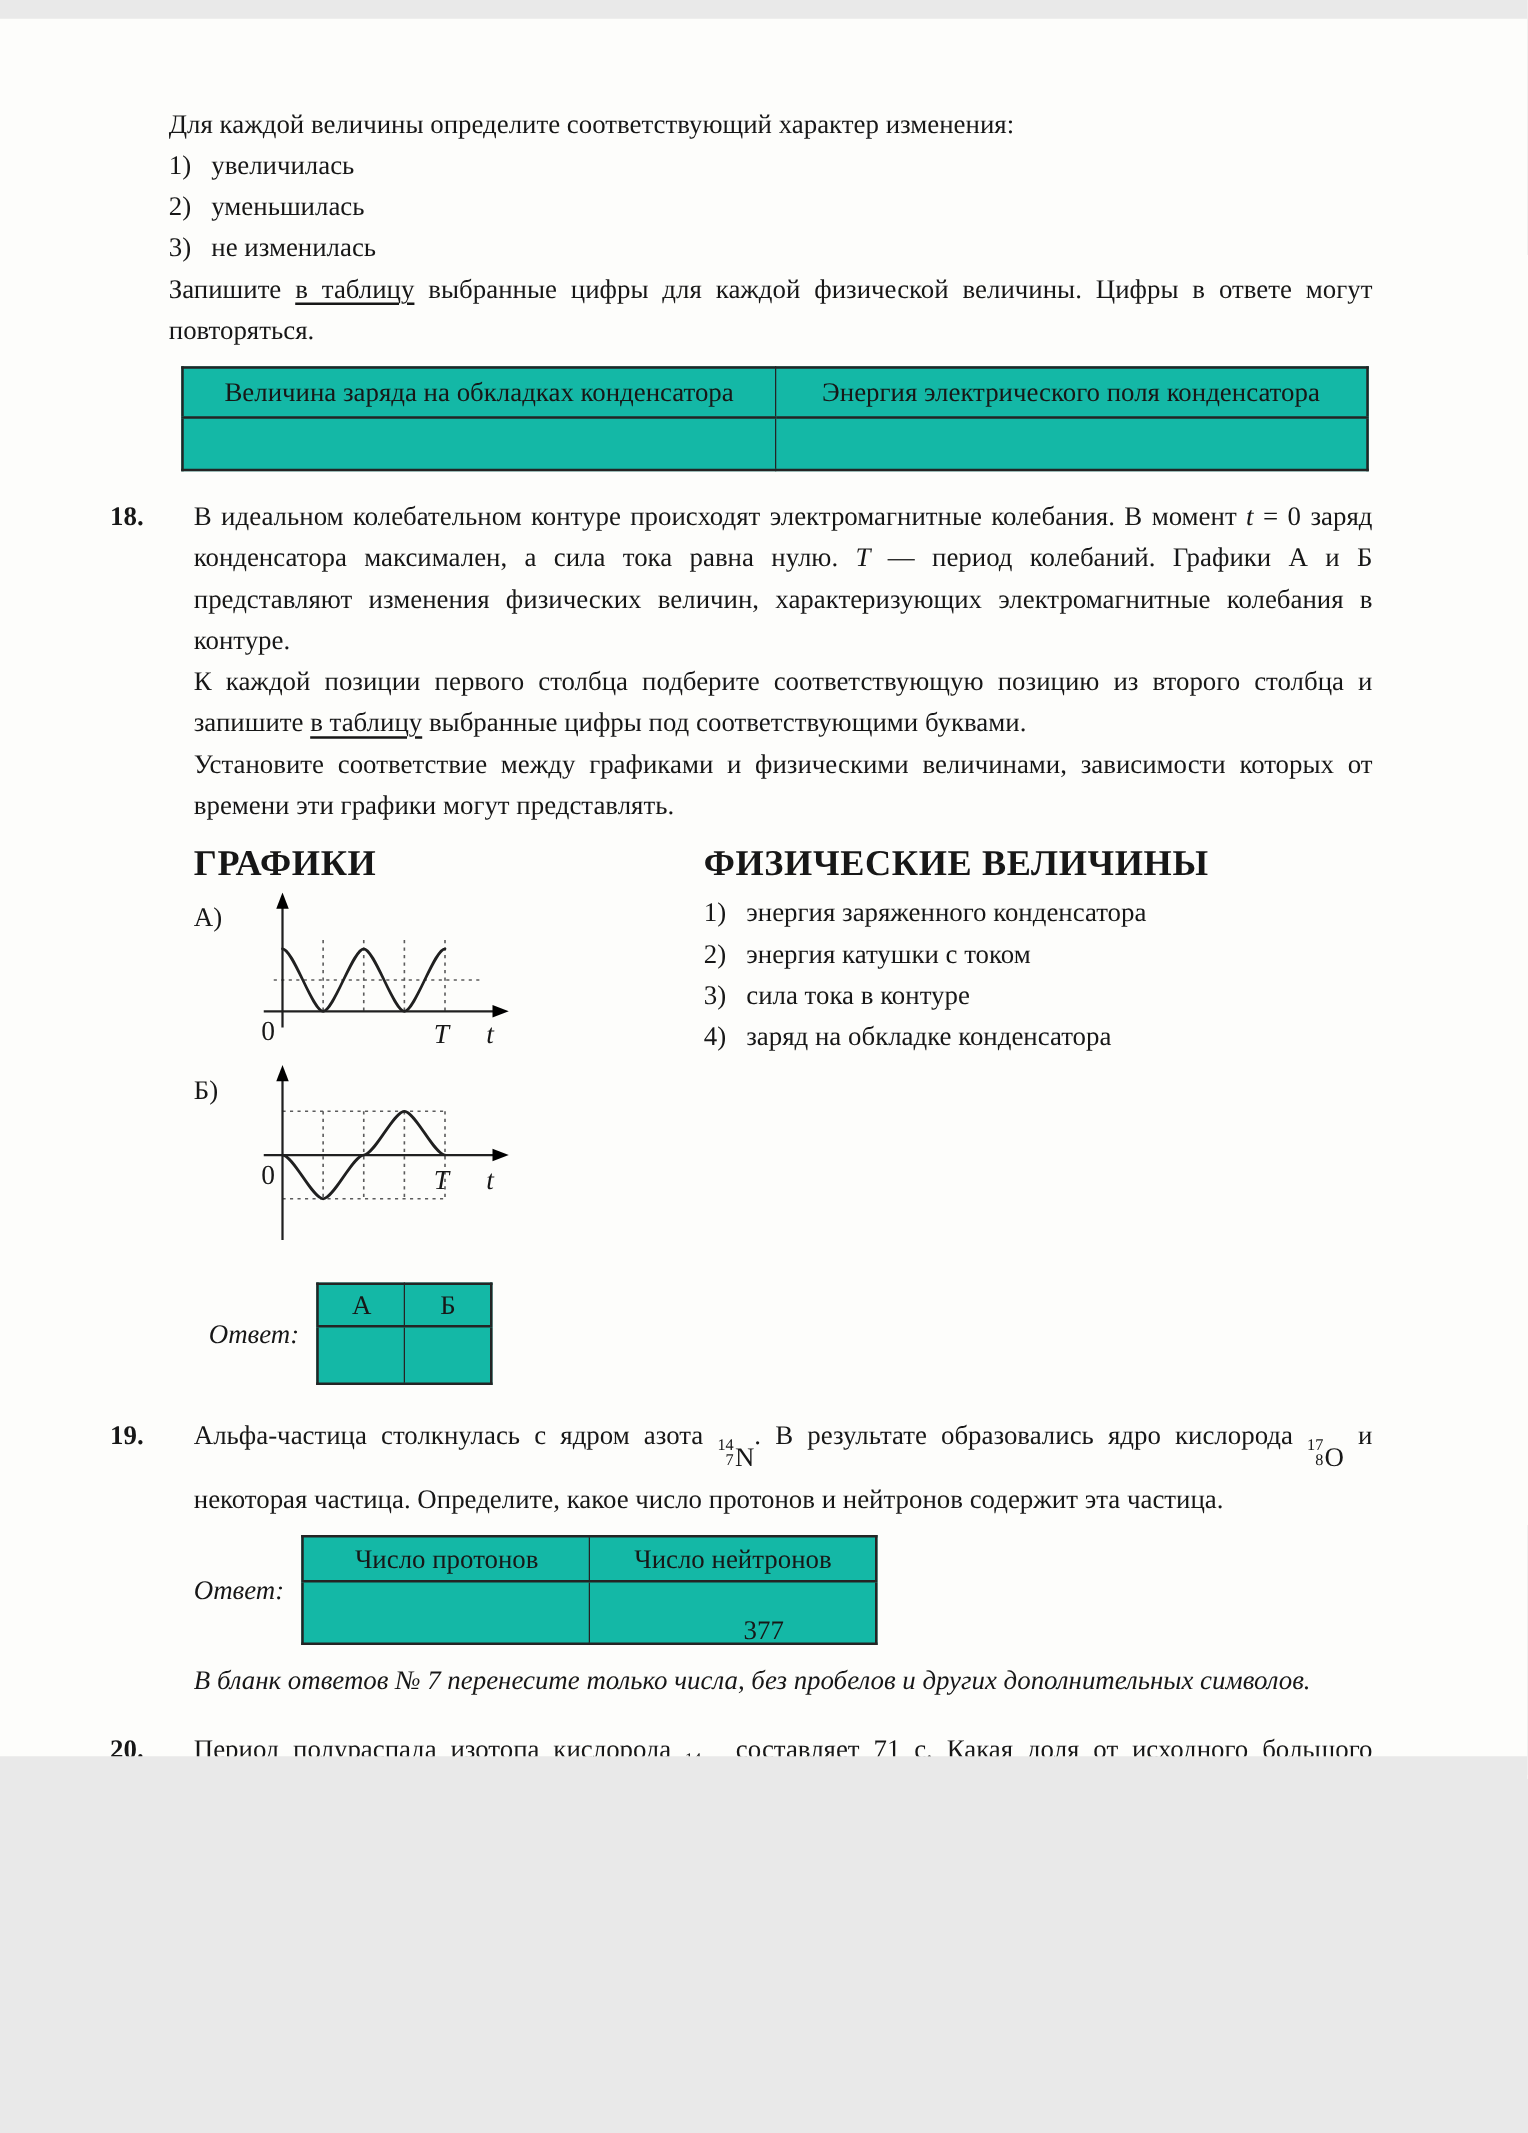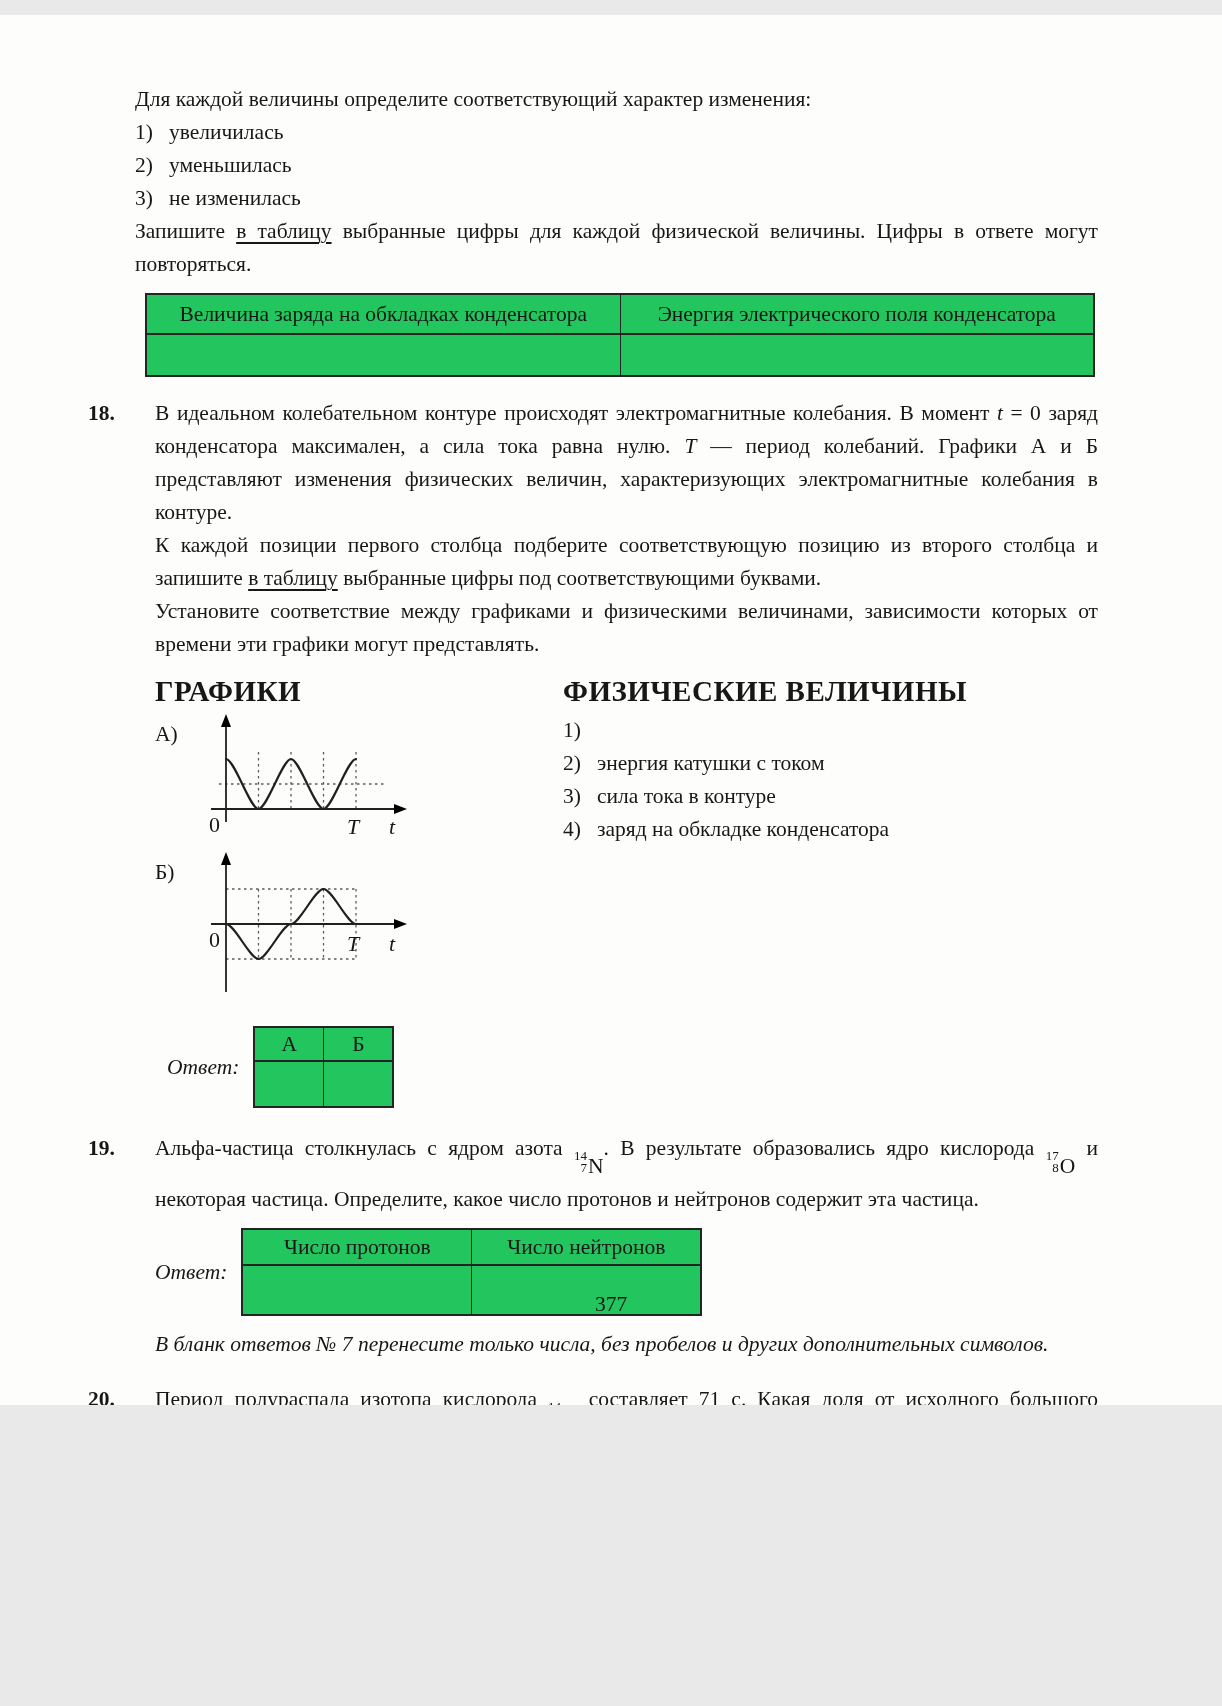--- a/index.html
+++ b/index.html
@@ -16,21 +16,21 @@
     padding:68px 124px 0 88px;
     overflow:hidden;
   }
   p{margin:0;}
   .just{text-align:justify;}
   .indented{margin-left:47px;width:963px;}
   .u{text-decoration:underline;text-underline-offset:4px;}
   .opt{display:flex;margin-left:47px;}
   .onum{width:34px;flex:none;}
   
-  table{border-collapse:collapse;background:#22c55e;}
+  table{border-collapse:collapse;background:#14b8a6;}
   .tbl{border:2px solid #242424;}
   .tbl th{font-weight:normal;text-align:center;vertical-align:middle;border:1px solid #242424;padding:4px 10px;line-height:30px;}
   .tbl td{border:1px solid #242424;}
   .tbl tr.hdr th{border-bottom:2px solid #242424;}
   .main-tbl{margin:12px 0 0 57px;width:950px;table-layout:fixed;}
   .main-tbl td{height:38px;}
   .small-tbl th{width:60px;padding:1px 4px;}
   .small-tbl td{height:42px;}
   .q19-tbl th{width:212px;padding:2px 8px;text-align:center;}
   .q19-tbl td{height:46px;}
@@ -145,20 +145,21 @@
               <text class="it" x="148" y="99">T</text>
               <text class="it" x="190" y="99">t</text>
             </svg>
           </div>
         </div>
 
         <div class="col-right">
           <h3>ФИЗИЧЕСКИЕ ВЕЛИЧИНЫ</h3>
           <div class="vitem">
             <span class="vnum">1)</span>
+            <span>энергия заряженного конденсатора</span>
           </div>
           <div class="vitem">
             <span class="vnum">2)</span>
             <span>энергия катушки с током</span>
           </div>
           <div class="vitem">
             <span class="vnum">3)</span>
             <span>сила тока в контуре</span>
           </div>
           <div class="vitem">

